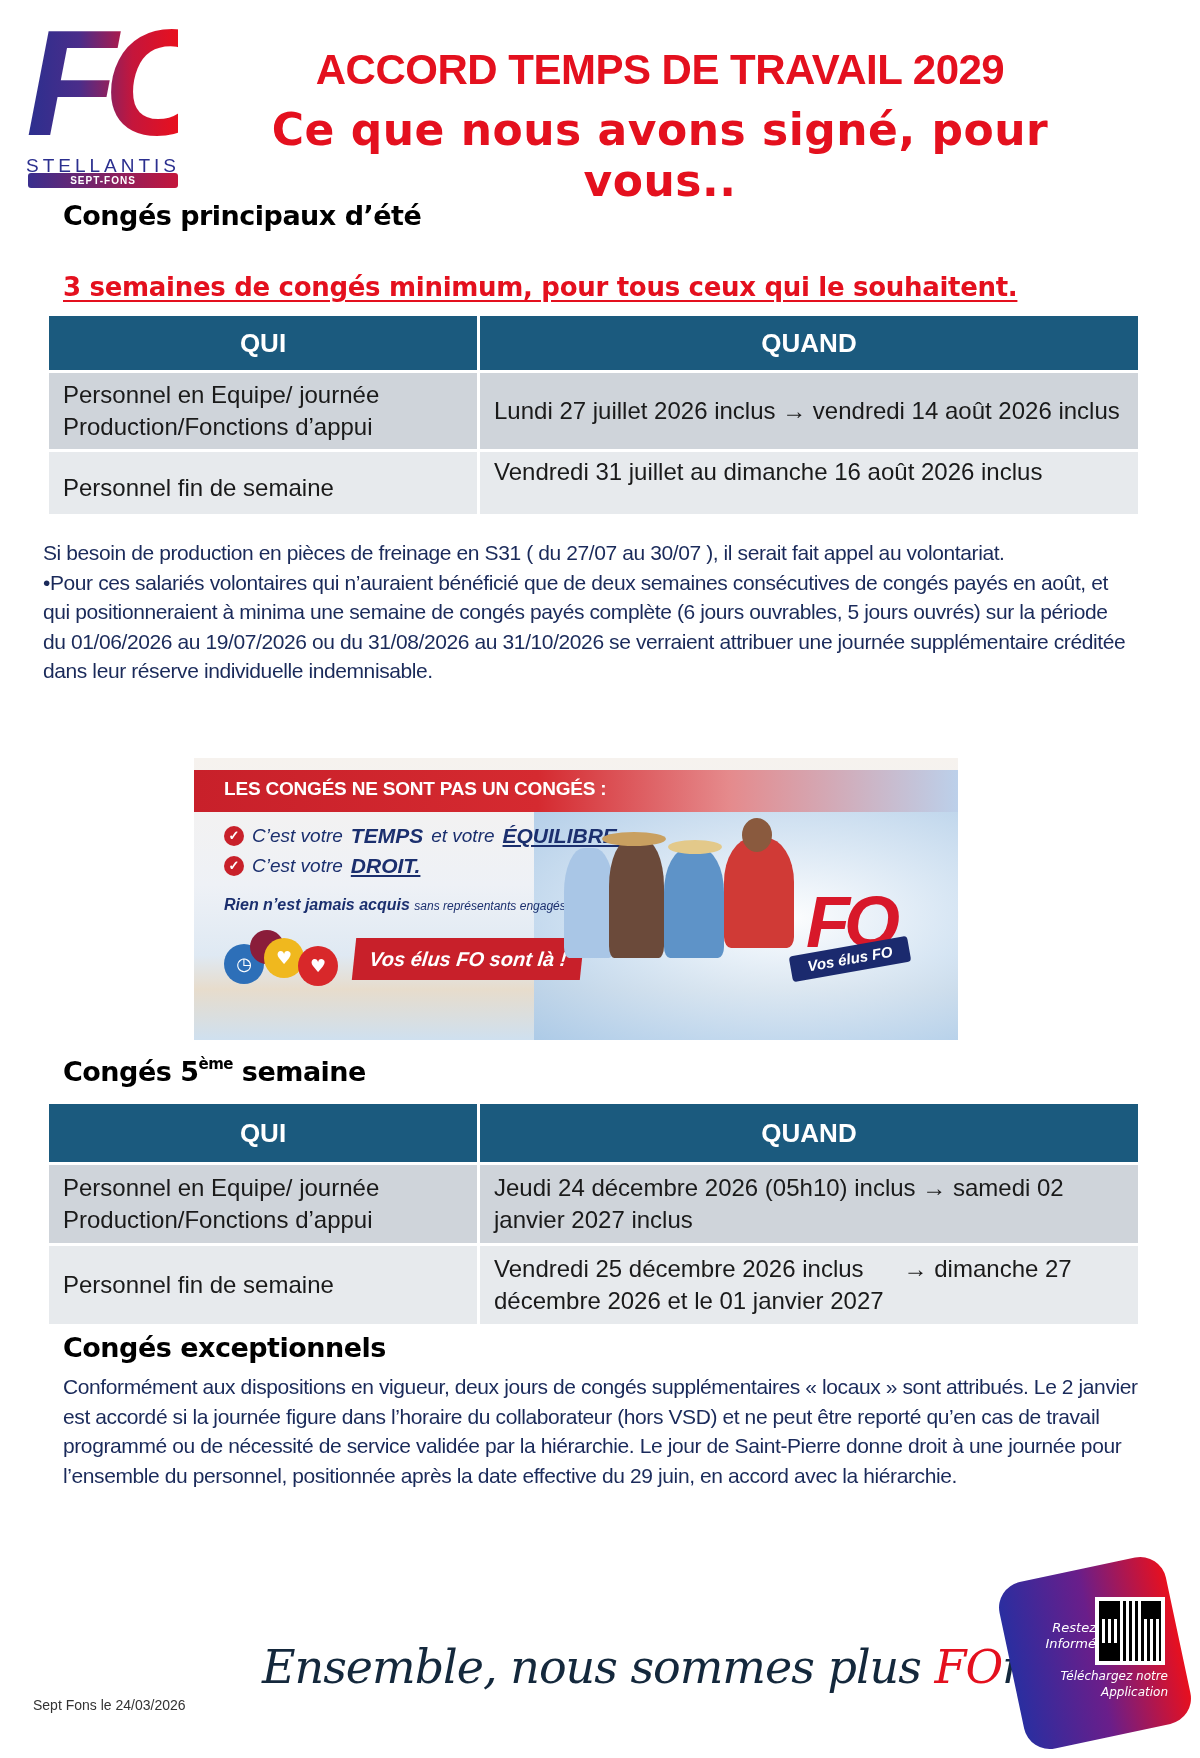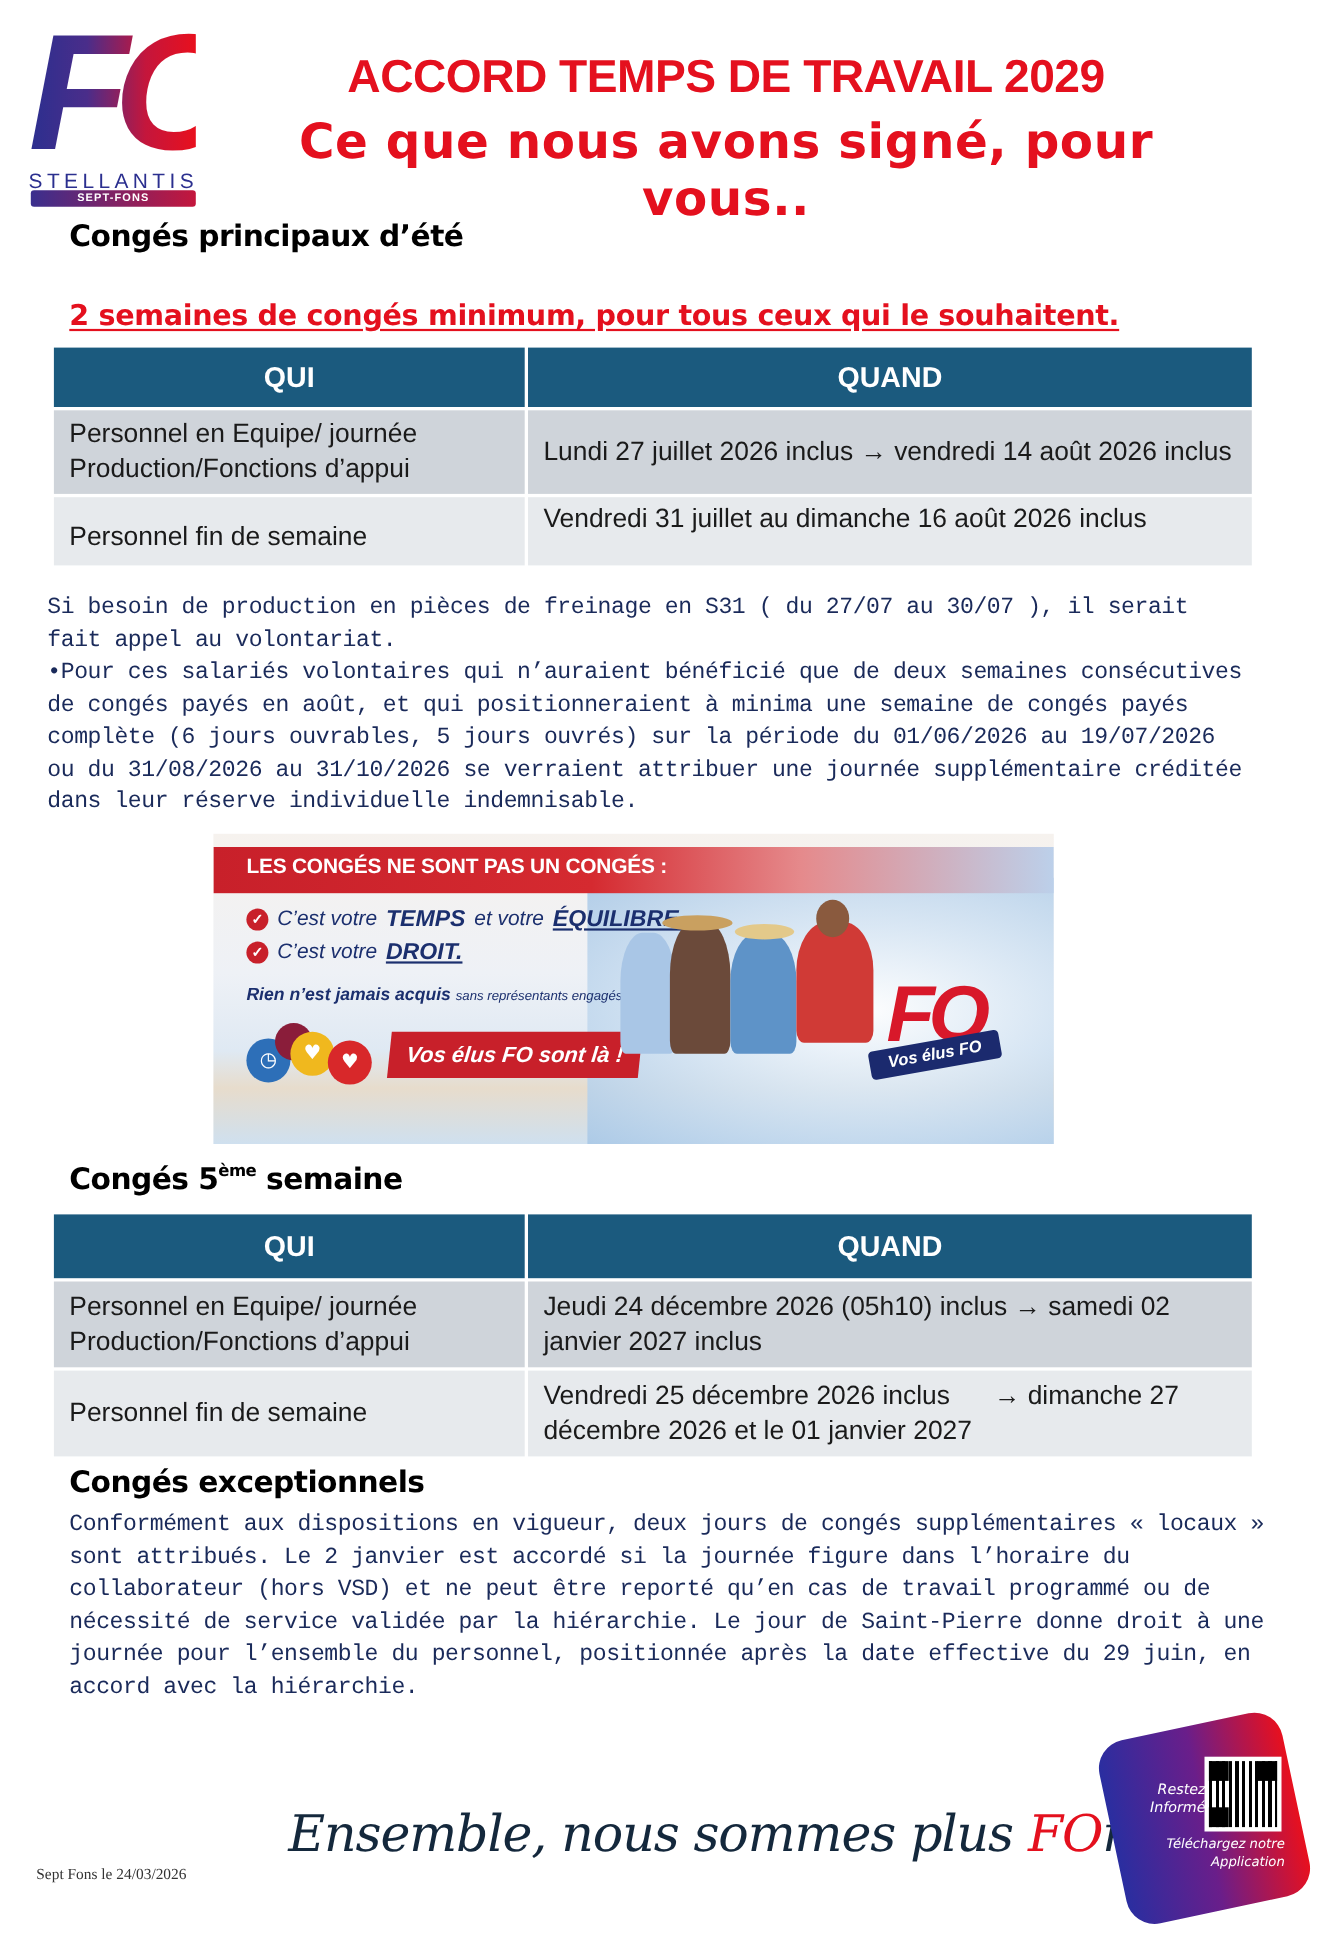--- a/index.html
+++ b/index.html
@@ -58,21 +58,21 @@
     }
     table.qq td {
       font-family: "Liberation Sans", sans-serif; font-size: 24px; color: #1a1a1a;
       padding: 6px 14px; line-height: 32px; vertical-align: middle;
     }
     table.qq tr.r1 td { background: #cfd4da; }
     table.qq tr.r2 td { background: #e7eaed; }
     table.qq td.col1 { width: 428px; }
 
     .para {
-      position: absolute; font-family: Liberation Mono, monospace; font-size: 21px; color: #1a2a5a;
+      position: absolute; font-family: Liberation Sans, sans-serif; font-size: 21px; color: #1a2a5a;
       line-height: 29.5px; letter-spacing: -0.4px;
     }
 
     
     .banner {
       position: absolute; left: 194px; top: 758px; width: 764px; height: 282px; overflow: hidden;
       background: linear-gradient(180deg, #f6f2ee 0%, #eef1f6 45%, #dfe9f3 70%, #e7dccc 82%, #cfe0ef 100%);
     }
     .banner-sea { position: absolute; left: 340px; top: 40px; width: 424px; height: 242px;
       background: radial-gradient(ellipse at 60% 50%, #ffffff 0%, #d7e6f4 45%, #a9c8e6 100%); opacity: 0.9; }
@@ -107,21 +107,21 @@
       font-style: italic; font-size: 72px; color: #d8182a; letter-spacing: -6px; line-height: 72px;
     }
     .banner-fo-tag {
       position: absolute; left: 596px; top: 188px; width: 120px; height: 26px; background: #1b2a6e; color: #fff;
       font-family: "Liberation Sans", sans-serif; font-style: italic; font-weight: bold; font-size: 15px;
       text-align: center; line-height: 26px; transform: rotate(-10deg); border-radius: 4px;
     }
 
     .para-exc { left: 63px; top: 1372px; width: 1090px; }
 
-    .footer-date { position: absolute; left: 33px; top: 1697px; font-family: Liberation Serif, serif;
+    .footer-date { position: absolute; left: 33px; top: 1697px; font-family: Liberation Sans, sans-serif;
       font-size: 14px; color: #333; }
     .slogan { position: absolute; left: 262px; top: 1640px; font-family: "DejaVu Serif", serif; font-style: italic;
       font-size: 46px; color: #14283c; letter-spacing: -1px; }
     .slogan .fo { color: #e4101e; }
 
     .app-badge {
       position: absolute; left: 1010px; top: 1568px; width: 170px; height: 170px;
       transform: rotate(-12deg); border-radius: 26px;
       background: linear-gradient(90deg, #2a2ea0 0%, #6a1e8a 50%, #e8101e 100%);
     }
@@ -143,21 +143,21 @@
 <div class="logo">
   <div class="logo-fo">FO</div>
   <div class="logo-stellantis">STELLANTIS</div>
   <div class="logo-sept">SEPT-FONS</div>
 </div>
 
 <div class="title1">ACCORD TEMPS DE TRAVAIL 2029</div>
 <div class="title2">Ce que nous avons signé, pour vous..</div>
 
 <div class="section-heading" style="left:63px; top:200px;">Congés principaux d’été</div>
-<div class="red-sub">2 semaines de congés minimum, pour tous ceux qui le souhaitent.</div>
+<div class="red-sub">3 semaines de congés minimum, pour tous ceux qui le souhaitent.</div>
 
 <table class="qq" style="top:313px;">
   <tbody>
       <tr>
     <th>QUI</th>
     <th>QUAND</th>
   </tr>
   <tr class="r1" style="height:76px;">
     <td class="col1">
       <div>Personnel en Equipe/ journée</div>

